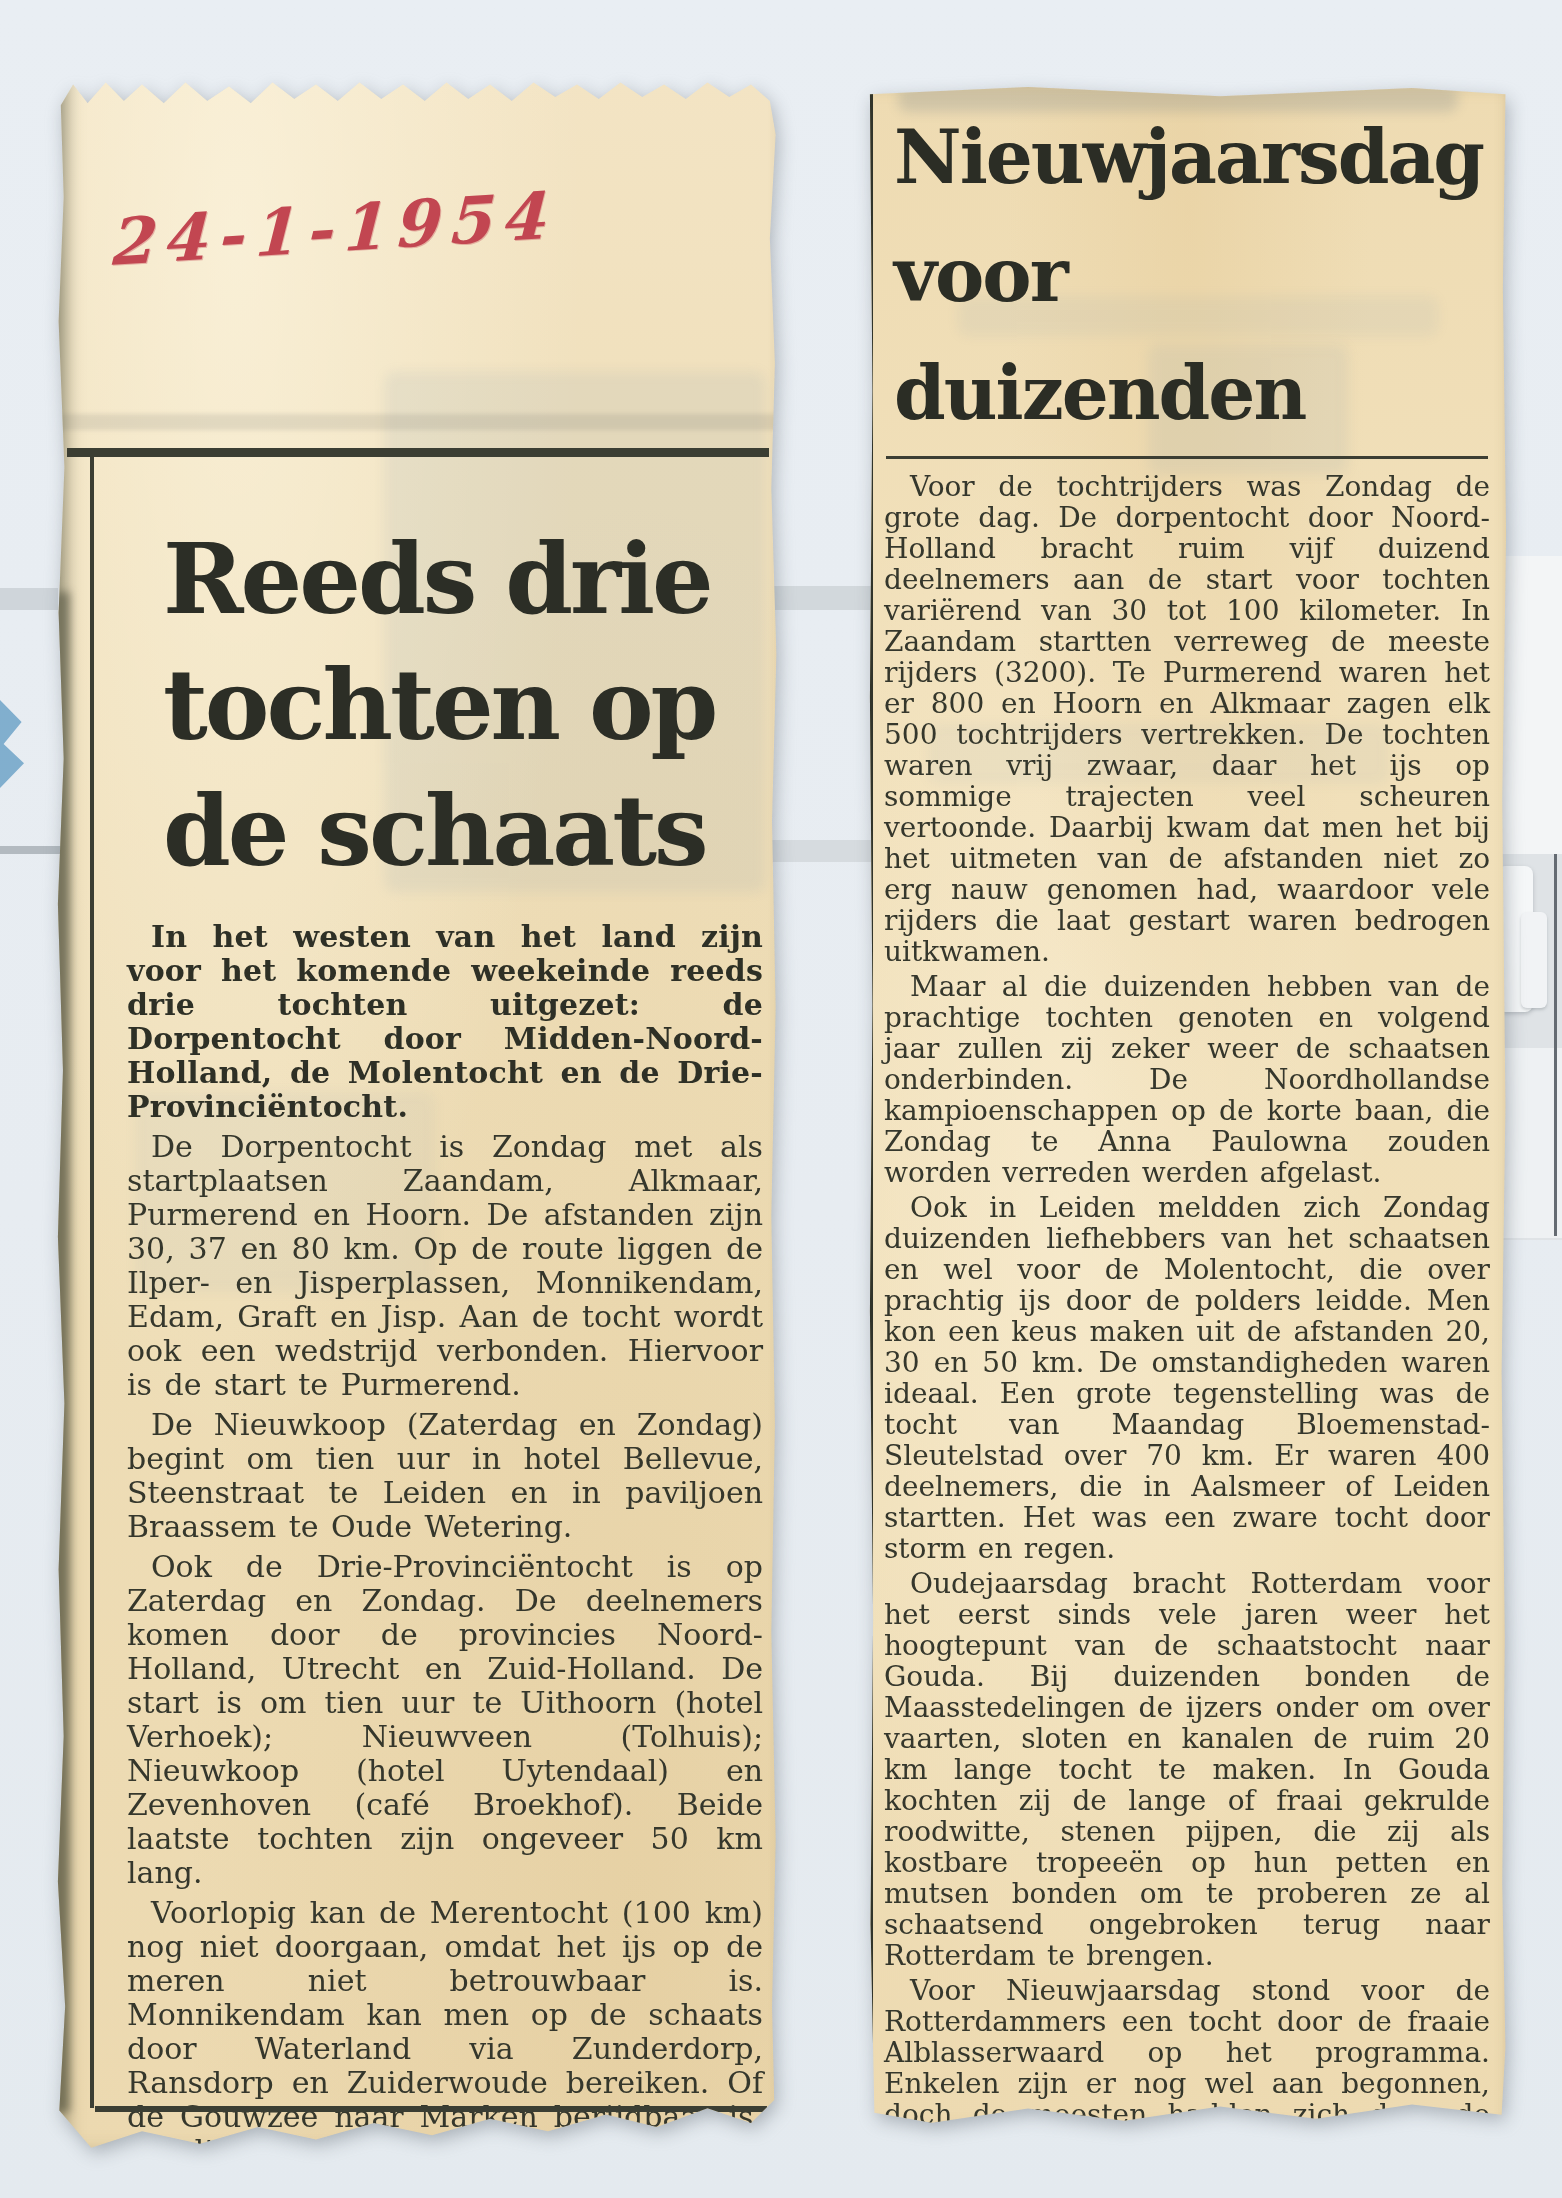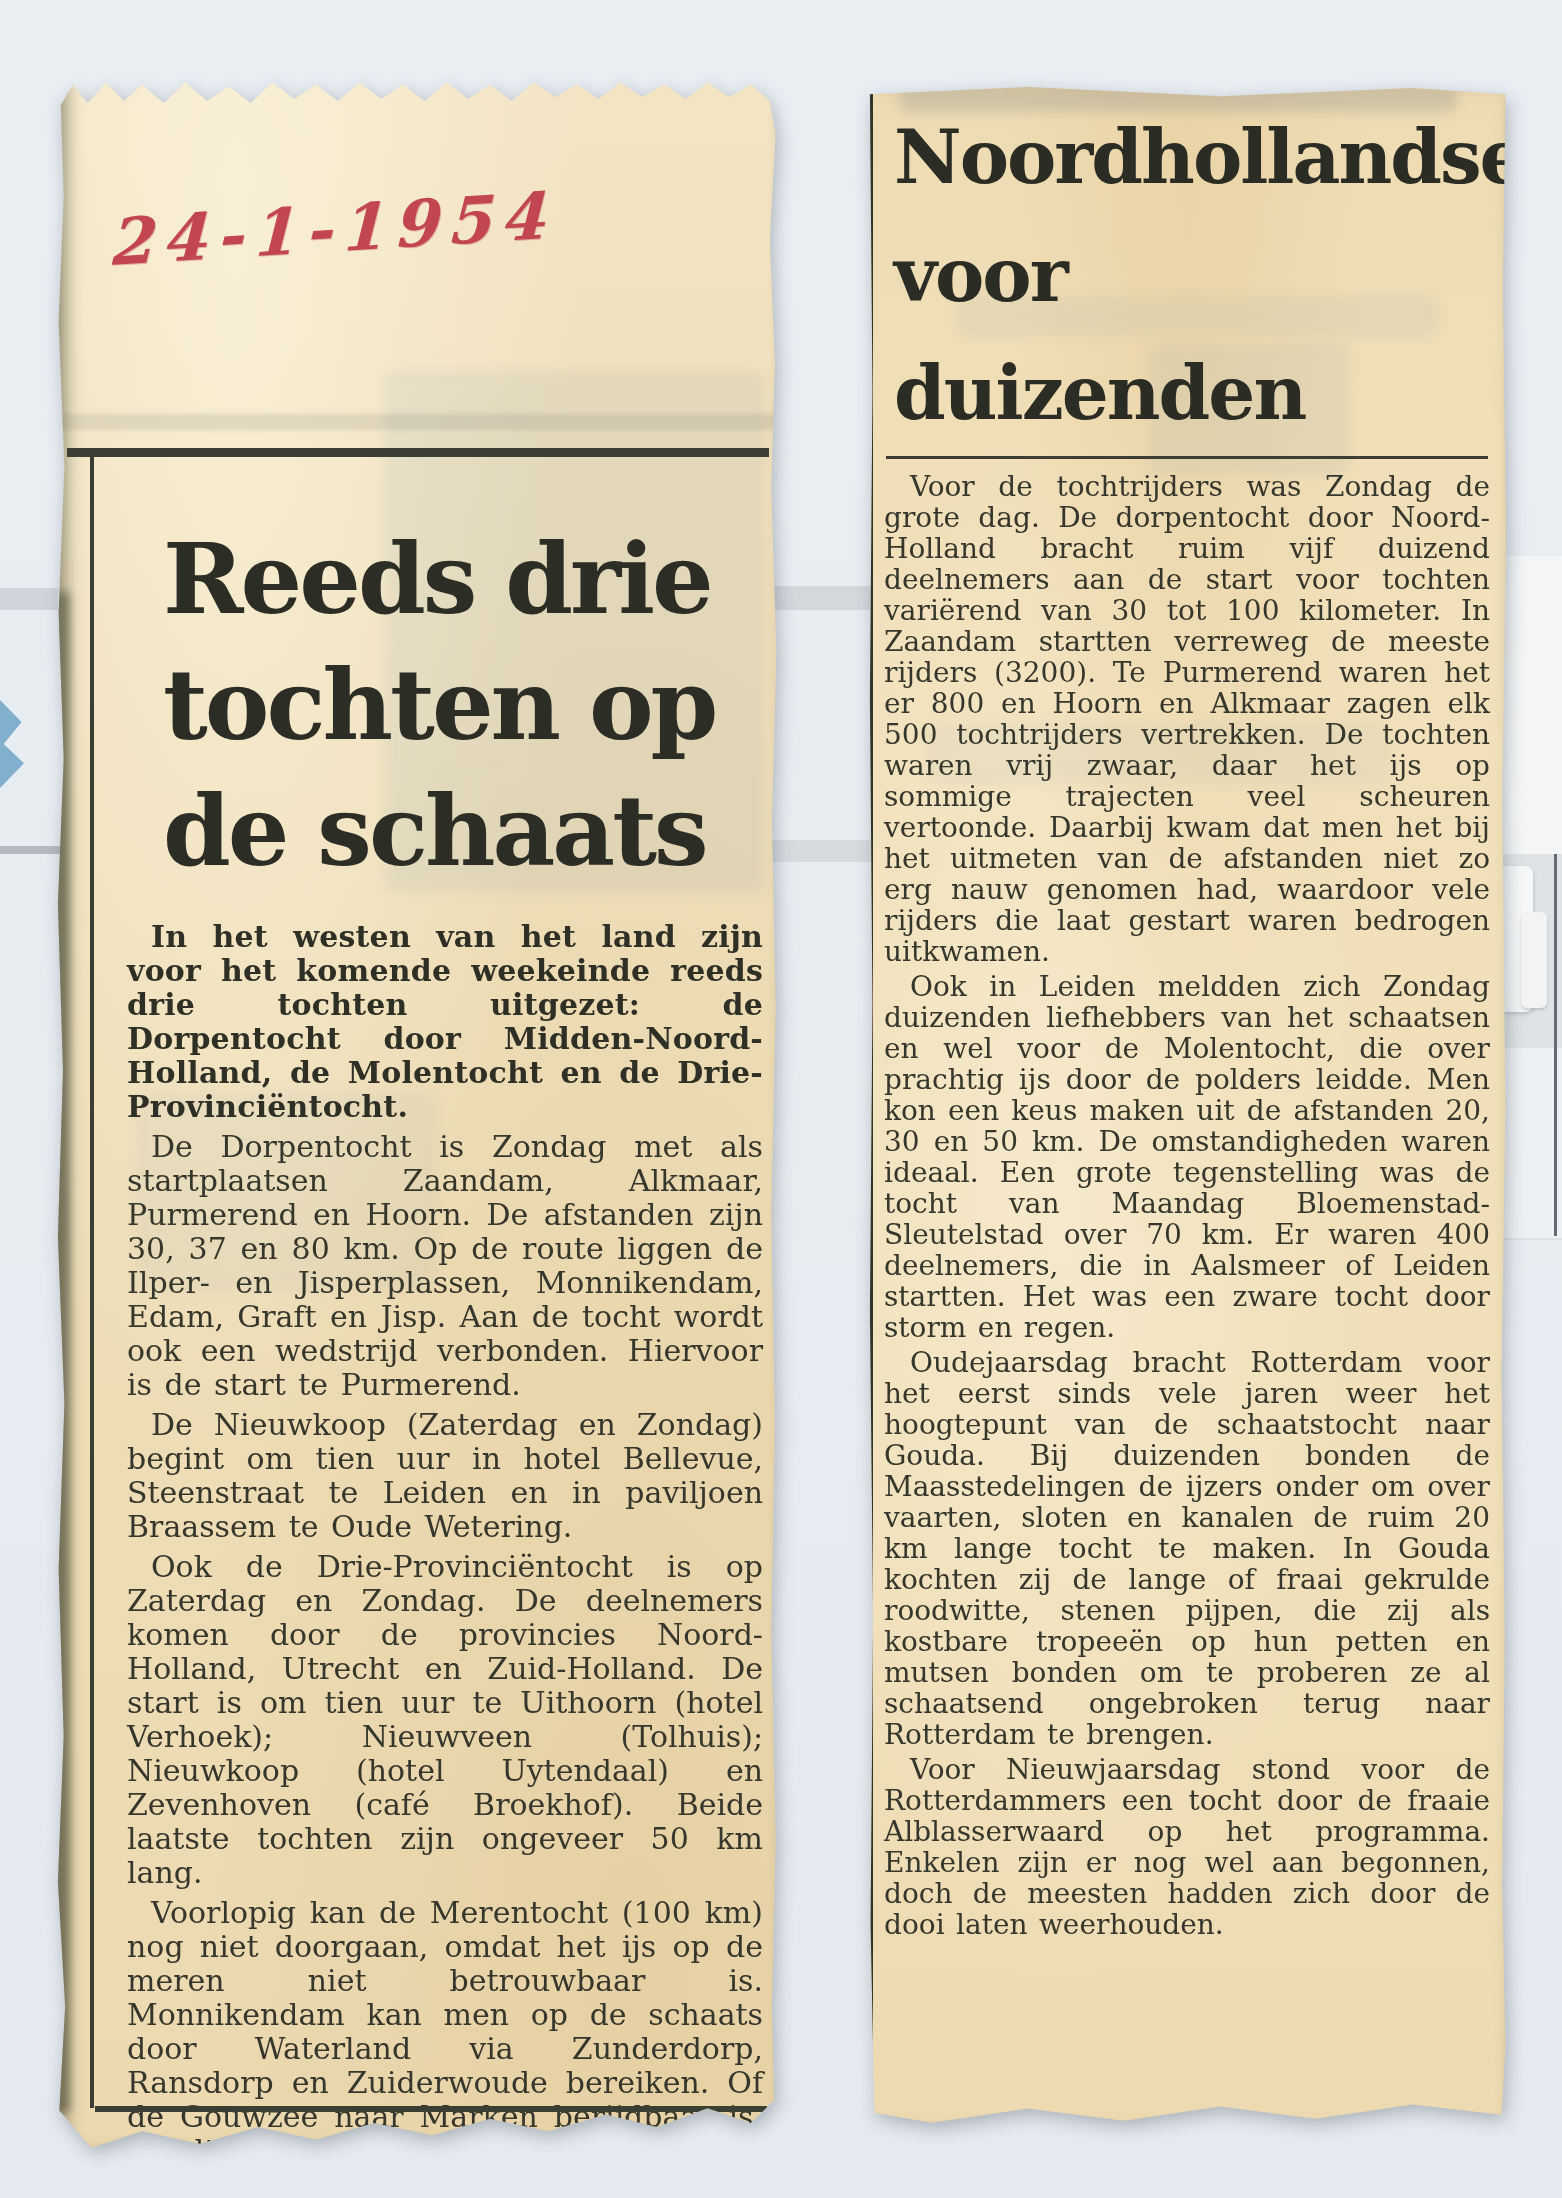--- a/index.html
+++ b/index.html
@@ -138,25 +138,26 @@
 
       <div class="ghost" style="left:30px;top:2px;width:560px;height:26px;opacity:.2;background:#5d6e7c;"></div>
       <div class="ghost" style="left:90px;top:212px;width:480px;height:40px;opacity:.1;"></div>
       <div class="ghost" style="left:280px;top:260px;width:200px;height:130px;opacity:.12;"></div>
       <div class="ghost" style="left:60px;top:640px;width:460px;height:60px;opacity:.08;"></div>
 
       <div class="rule-vert-r"></div>
 
       <div class="article-r">
         <h1>
-          <div>Noordhollandse</div>
+          <div>Nieuwjaarsdag</div>
           <div>voor duizenden</div>
         </h1>
         <div class="hrule"></div>
         <p>Voor de tochtrijders was Zondag de grote dag. De dorpentocht door Noord-Holland bracht ruim vijf duizend deelnemers aan de start voor tochten variërend van 30 tot 100 kilometer. In Zaandam startten verreweg de meeste rijders (3200). Te Purmerend waren het er 800 en Hoorn en Alkmaar zagen elk 500 tochtrijders vertrekken. De tochten waren vrij zwaar, daar het ijs op sommige trajecten veel scheuren vertoonde. Daarbij kwam dat men het bij het uitmeten van de afstanden niet zo erg nauw genomen had, waardoor vele rijders die laat gestart waren bedrogen uitkwamen.</p>
+        <p>Maar al die duizenden hebben van de prachtige tochten genoten en volgend jaar zullen zij zeker weer de schaatsen onderbinden. De Noordhollandse kampioenschappen op de korte baan, die Zondag te Anna Paulowna zouden worden verreden werden afgelast.</p>
         <p>Ook in Leiden meldden zich Zondag duizenden liefhebbers van het schaatsen en wel voor de Molentocht, die over prachtig ijs door de polders leidde. Men kon een keus maken uit de afstanden 20, 30 en 50 km. De omstandigheden waren ideaal. Een grote tegenstelling was de tocht van Maandag Bloemenstad-Sleutelstad over 70 km. Er waren 400 deelnemers, die in Aalsmeer of Leiden startten. Het was een zware tocht door storm en regen.</p>
         <p>Oudejaarsdag bracht Rotterdam voor het eerst sinds vele jaren weer het hoogtepunt van de schaatstocht naar Gouda. Bij duizenden bonden de Maasstedelingen de ijzers onder om over vaarten, sloten en kanalen de ruim 20 km lange tocht te maken. In Gouda kochten zij de lange of fraai gekrulde roodwitte, stenen pijpen, die zij als kostbare tropeeën op hun petten en mutsen bonden om te proberen ze al schaatsend ongebroken terug naar Rotterdam te brengen.</p>
         <p>Voor Nieuwjaarsdag stond voor de Rotterdammers een tocht door de fraaie Alblasserwaard op het programma. Enkelen zijn er nog wel aan begonnen, doch de meesten hadden zich door de dooi laten weerhouden.</p>
       </div>
     </div>
   </div>
 
 </div>
 
 </body></html>

